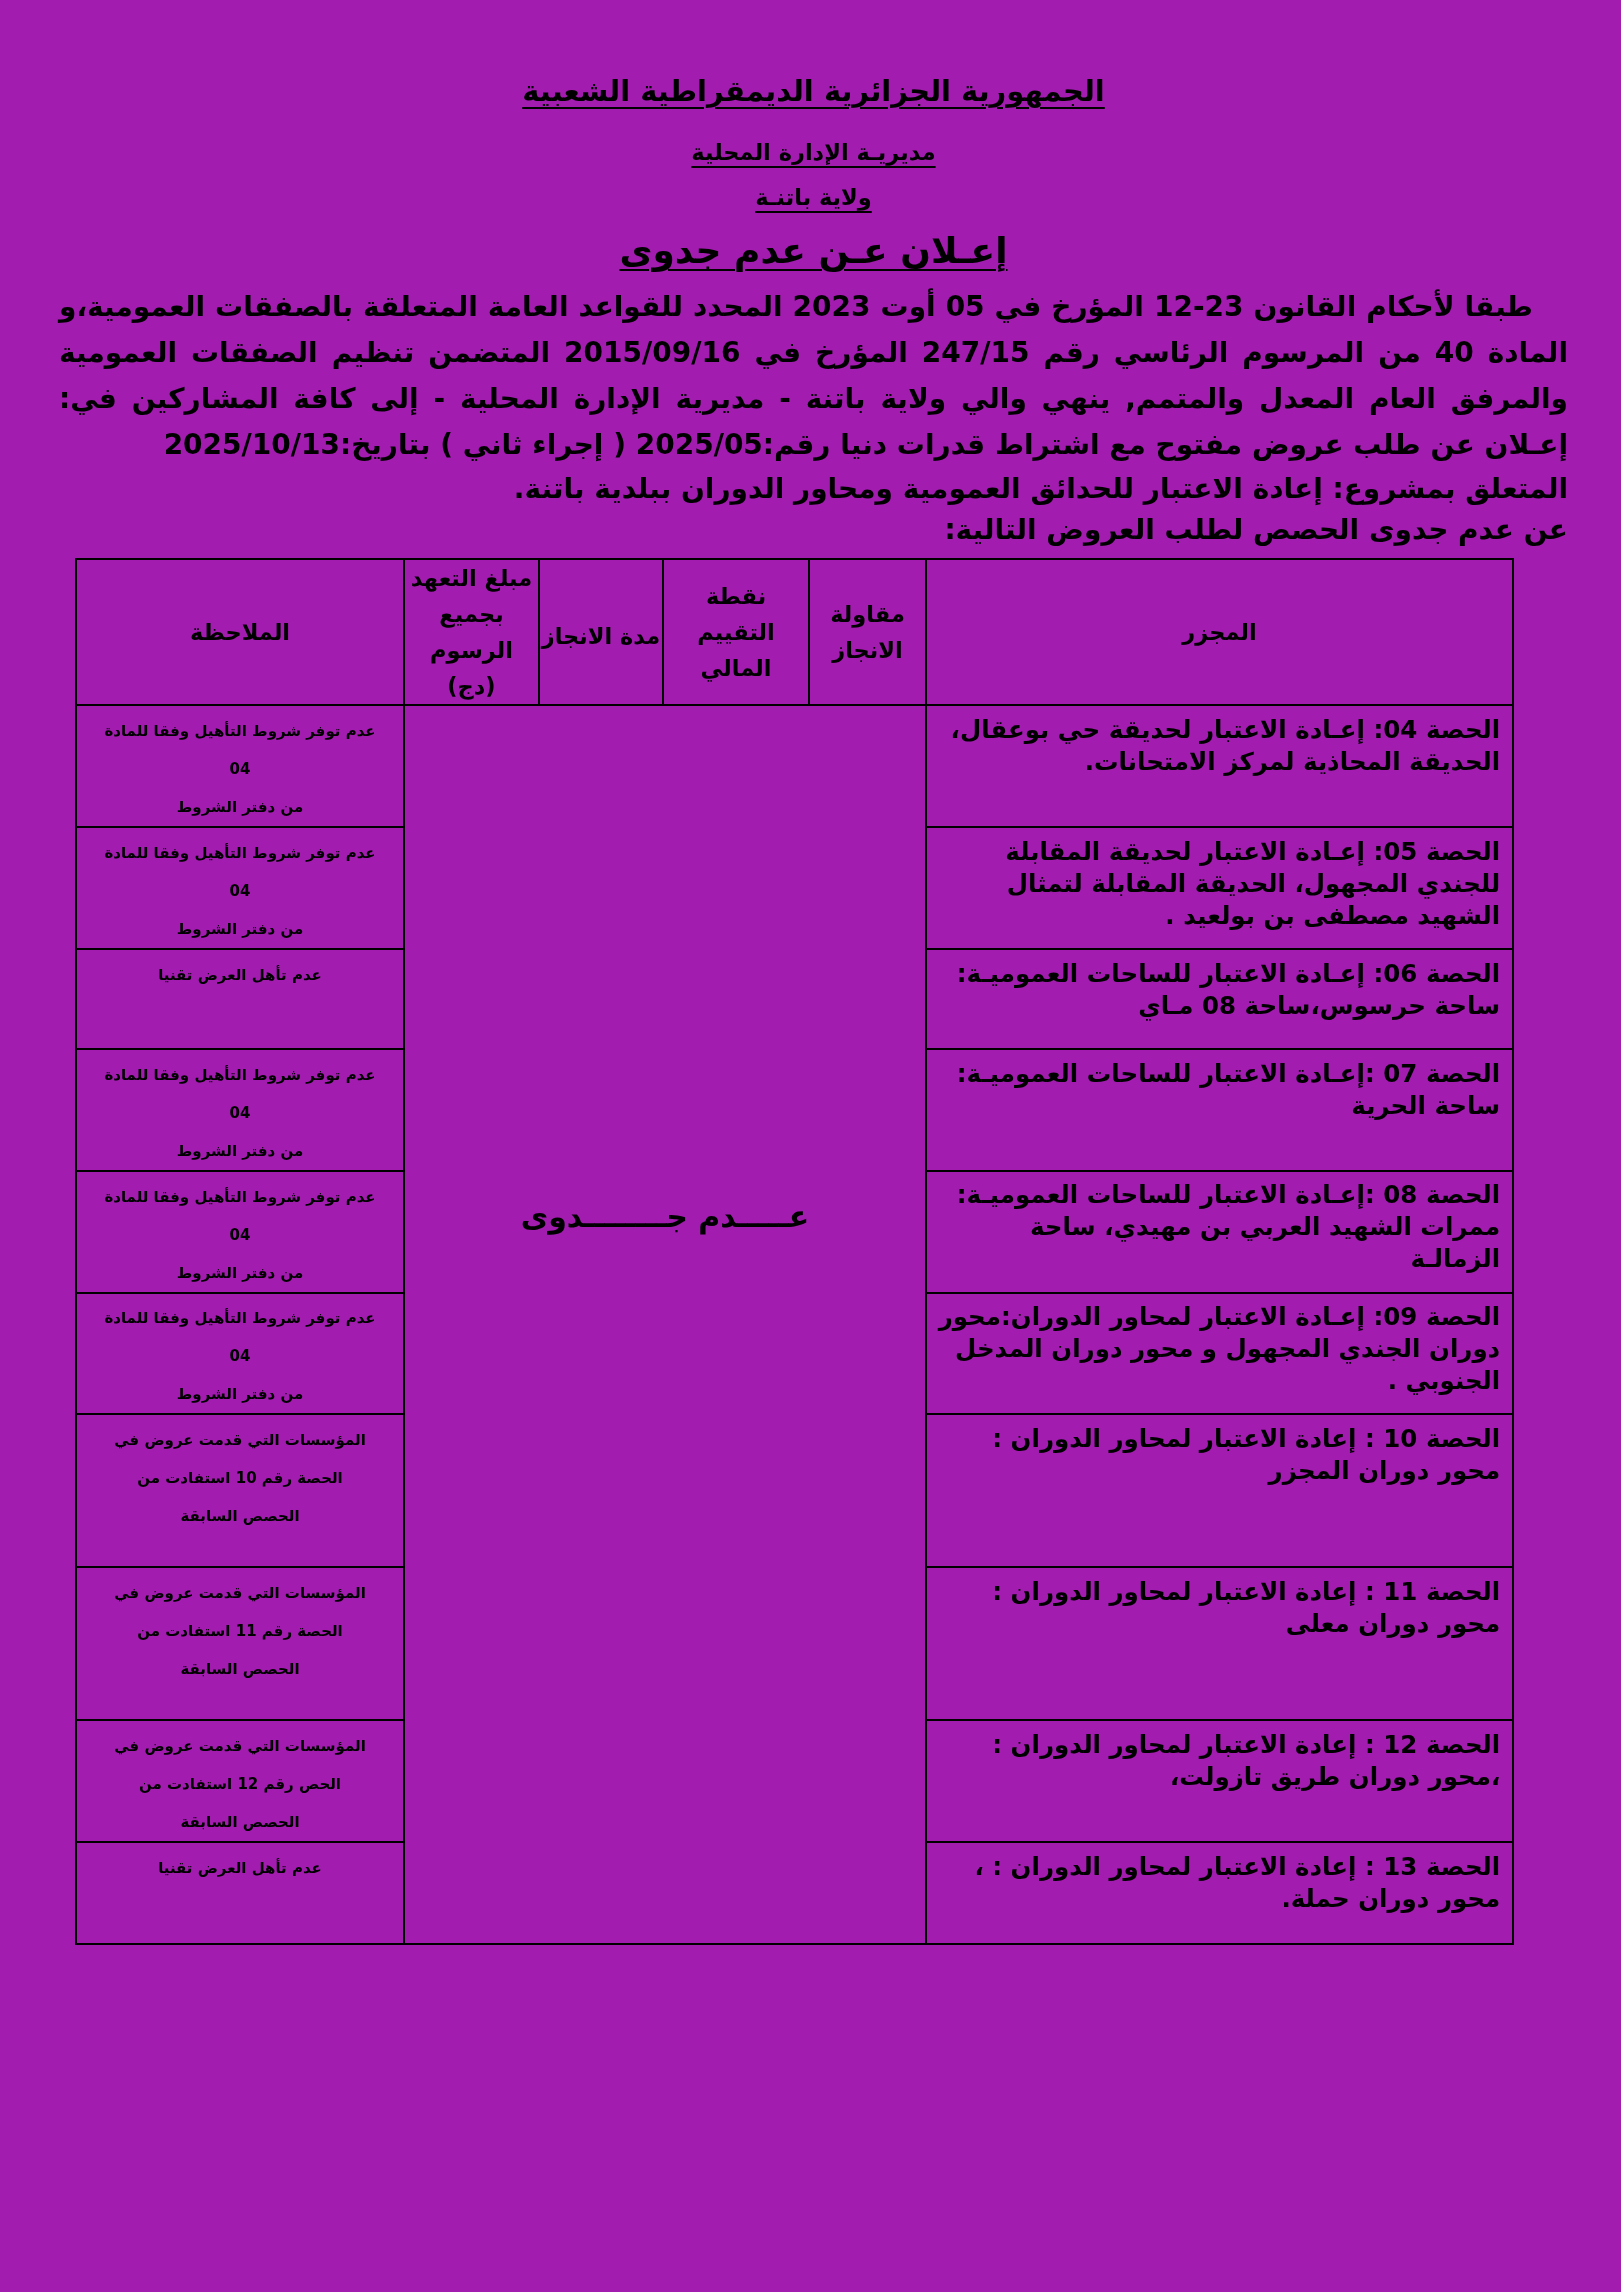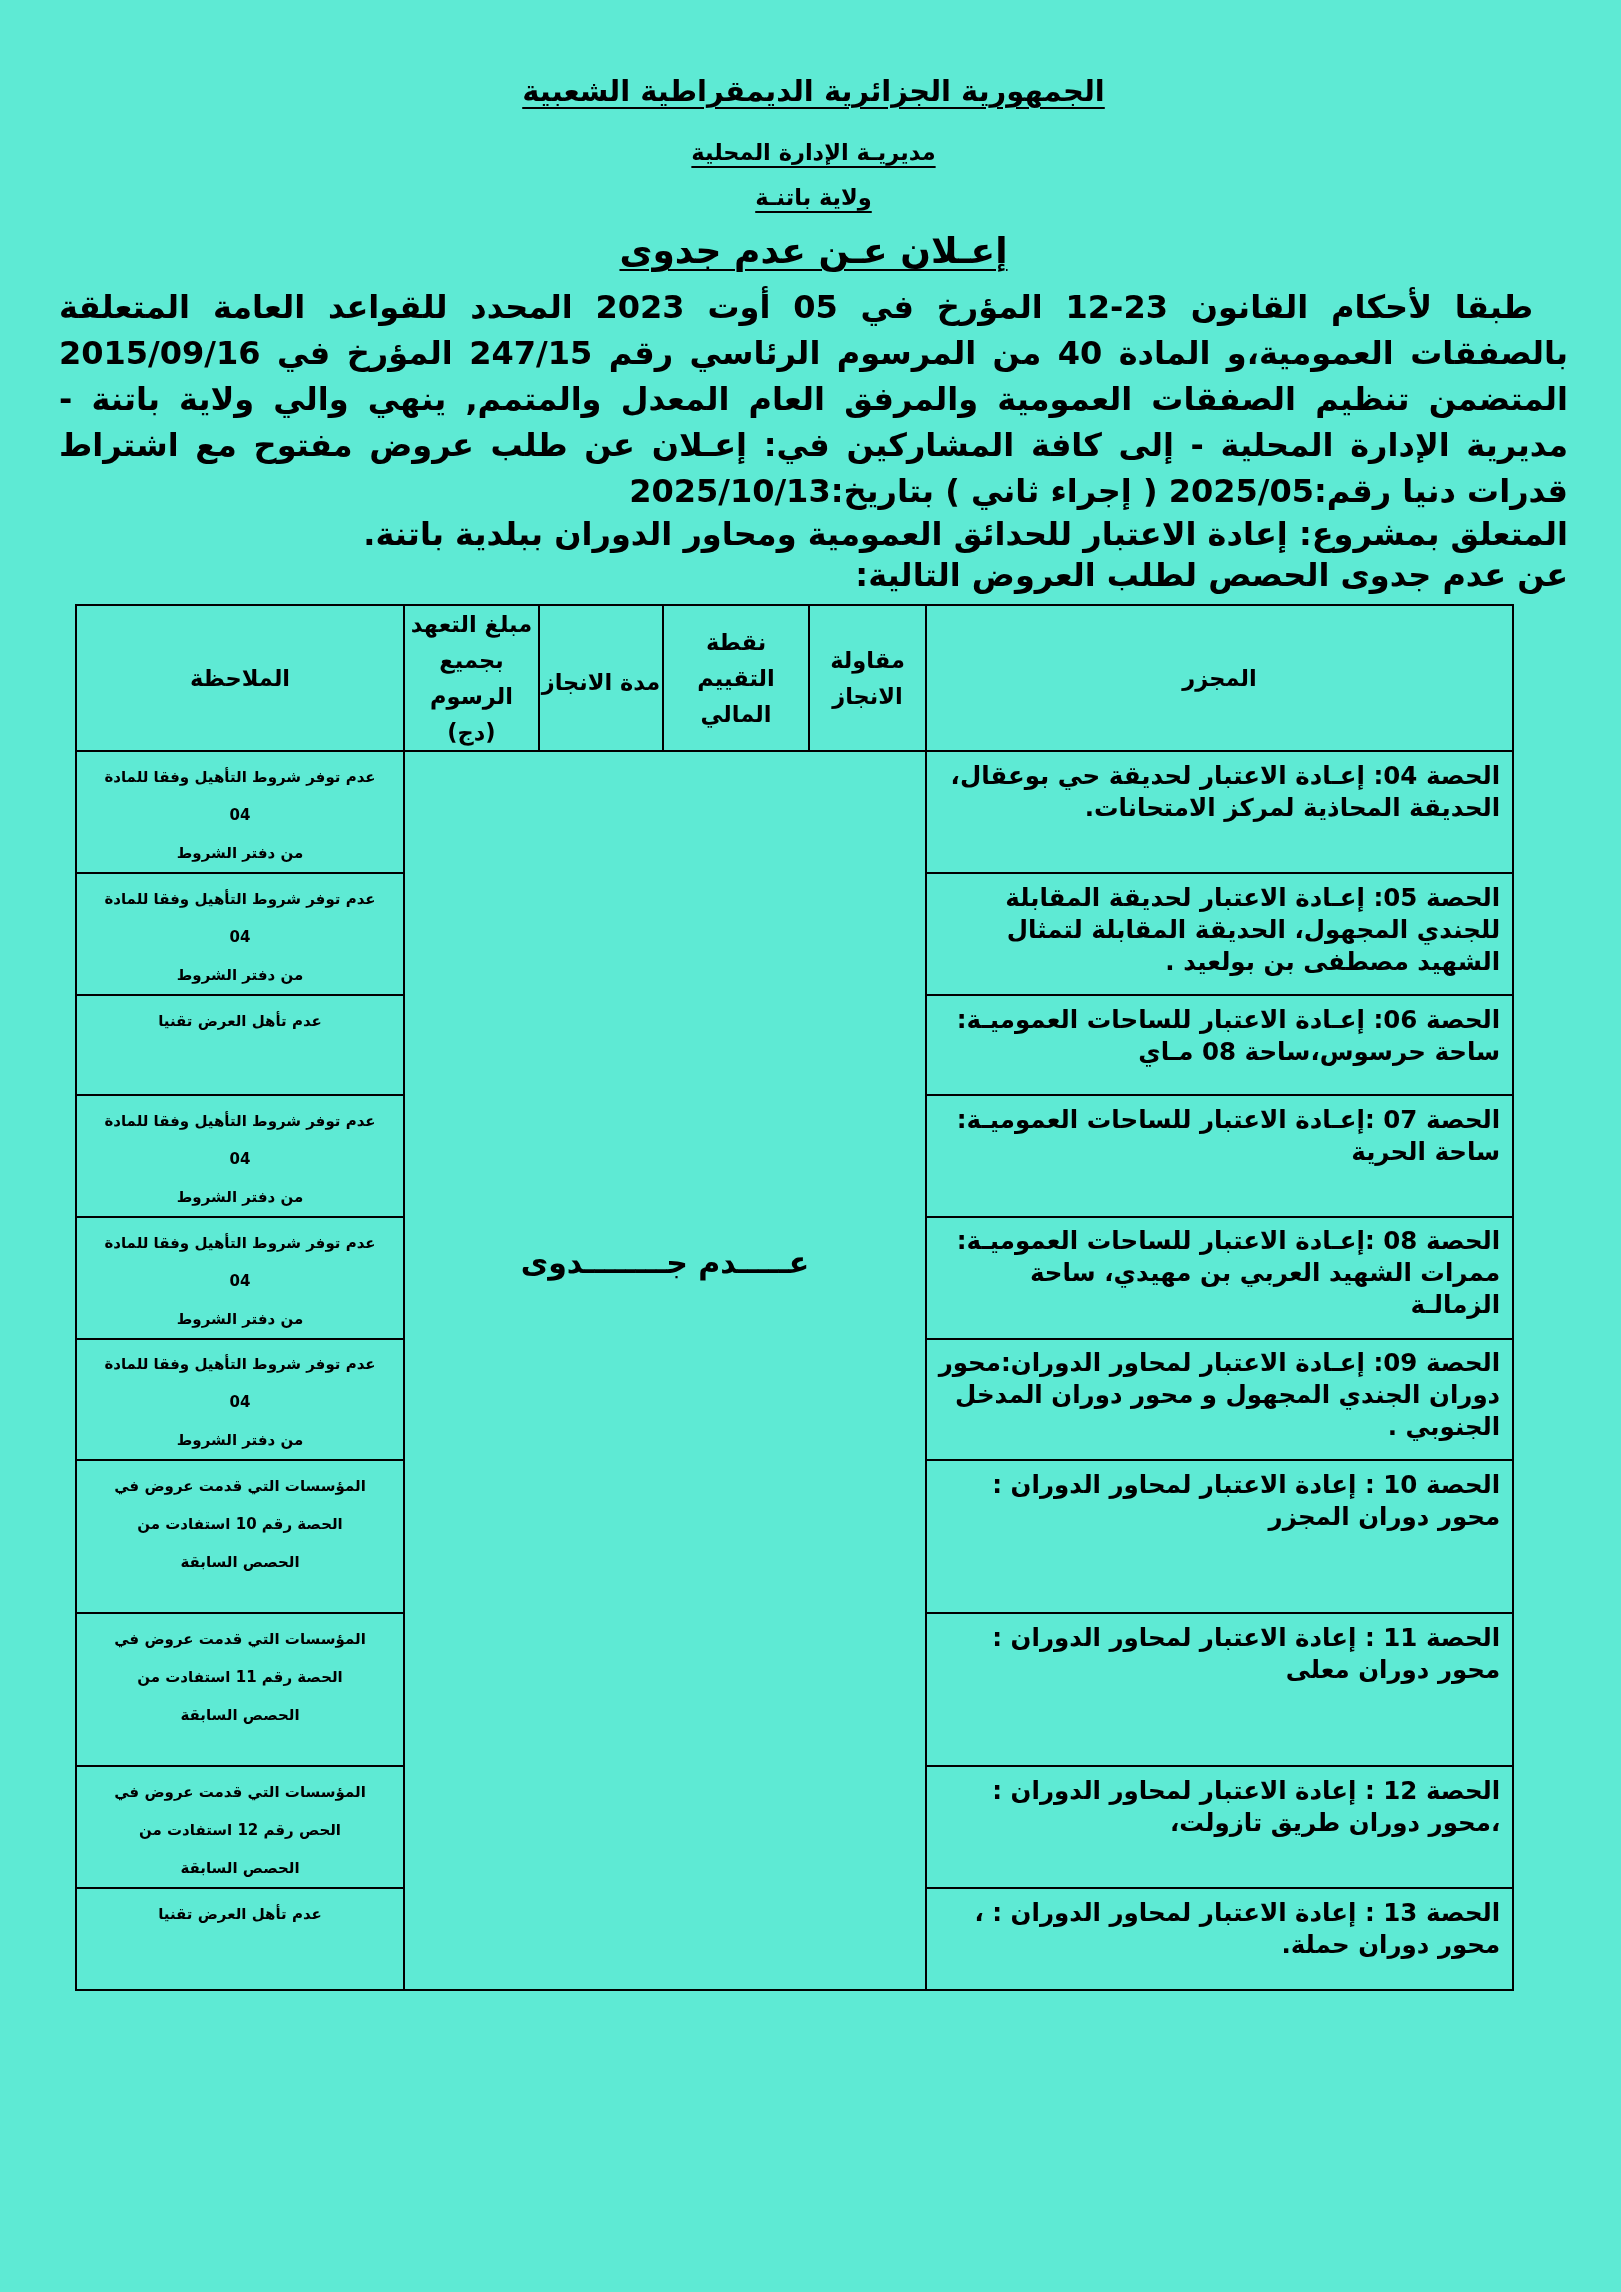--- a/index.html
+++ b/index.html
@@ -2,36 +2,36 @@
 <html lang="ar" dir="rtl"><head>
 <meta charset="utf-8">
 <style>
   * { margin: 0; padding: 0; box-sizing: border-box; }
   html, body { background: #ffffff; }
   .page {
     position: relative;
     width: 1621px;
     height: 2293px;
     margin: 0 auto;
-    background: #5eead4;
+    background: #a21caf;
     color: #000000;
     font-family: "DejaVu Sans", sans-serif;
     font-weight: bold;
     direction: rtl;
     padding: 74px 53px 0 59px;
     overflow: hidden;
   }
   .doc-header { text-align: center; }
   .u { text-decoration: underline; text-underline-offset: 5.9px; text-decoration-thickness: 2px; }
   .h-line1 { font-size: 29px; line-height: 35px; margin-bottom: 29px; }
   .h-small { font-size: 22.5px; line-height: 29px; margin-bottom: 15.7px; }
   .h-small.last { margin-bottom: 25.5px; }
   .main-title { font-size: 36px; line-height: 47px; margin-bottom: 9.8px; text-align: center; }
 
-  .intro { font-size: 32px; }
+  .intro { font-size: 28px; }
   .p-just {
     text-align: justify;
     text-align-last: right;
     line-height: 46px;
     text-indent: 35px;
   }
   .p-line { text-align: right; line-height: 41px; }
 
   table.lots {
     border-collapse: collapse;

